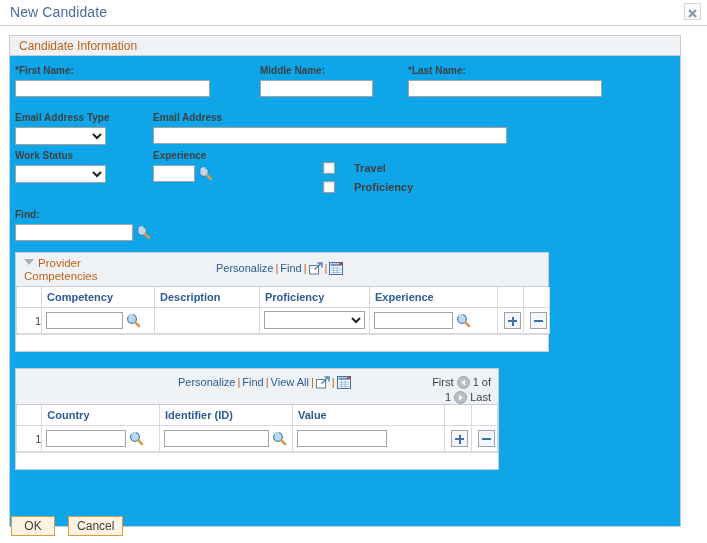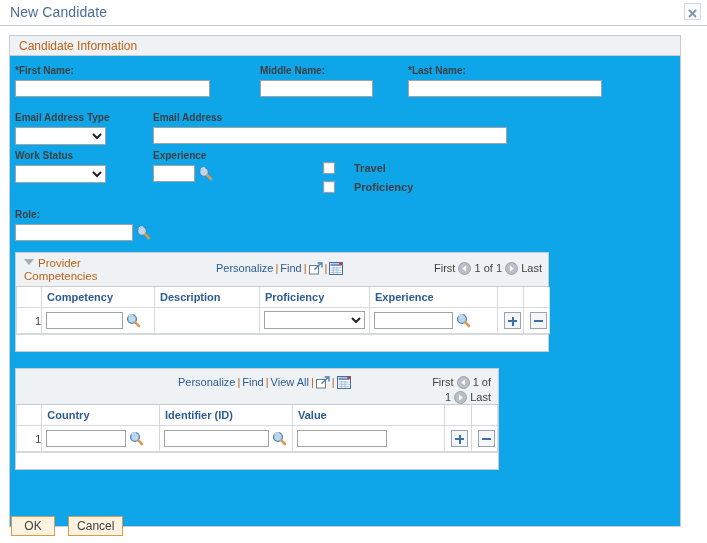--- a/index.html
+++ b/index.html
@@ -310,21 +310,21 @@
       </svg>
     </span>
 
     <div class="chk-row" style="left:313px; top:106px;">
       <span class="chk"></span><span class="chk-lbl">Travel</span>
     </div>
     <div class="chk-row" style="left:313px; top:125px;">
       <span class="chk"></span><span class="chk-lbl">Proficiency</span>
     </div>
 
-    <div class="lbl" style="left:5px; top:153px;">Role:</div>
+    <div class="lbl" style="left:5px; top:153px;">Find:</div>
     <input class="txt" style="left: 5px; top: 168px; width: 118px;" value="">
     <span class="lookup" style="left:126px; top:169px;">
       <svg width="15" height="15" viewBox="0 0 15 15">
         <circle cx="6" cy="6" r="4.4" fill="#bcd8ef" stroke="#4a80b4" stroke-width="1.3"></circle>
         <path d="M2.6 3.2 A4.4 4.4 0 0 1 7.2 2" stroke="#ffffff" stroke-width="1" fill="none"></path>
         <path d="M9.3 9.3 L13 13" stroke="#d79a55" stroke-width="2.6" stroke-linecap="round"></path>
       </svg>
     </span>
 
     <div class="grid" style="left:5px; top:196px; width:534px;">
@@ -342,37 +342,20 @@
           </span><span class="sep">|</span><span style="display:inline-block;vertical-align:-3px;">
             <svg width="14" height="13" viewBox="0 0 14 13">
               <rect x="0.5" y="0.5" width="13" height="12" fill="#ffffff" stroke="#4a6d9e"></rect>
               <rect x="1.5" y="1.5" width="11" height="2.5" fill="#6f9ad0"></rect>
               <path d="M1.5 6 H12.5 M1.5 8.2 H12.5 M1.5 10.4 H12.5 M4.6 4.5 V12 M8 4.5 V12" stroke="#8fb0d8" stroke-width="0.8"></path>
               <rect x="10.2" y="0.7" width="3" height="2.3" fill="#d03b2a"></rect>
             </svg>
           </span>
         </div>
 
-        <div class="nav" style="left:400px; top:9px; width:126px;">
-          <span>First</span>
-          <span class="navarrow">
-            <svg width="13" height="13" viewBox="0 0 13 13">
-              <circle cx="6.5" cy="6.5" r="6" fill="#b9bfc6" stroke="#9aa2ab"></circle>
-              <path d="M8 3.5 L4.3 6.5 L8 9.5 Z" fill="#ffffff"></path>
-            </svg>
-          </span>
-          <span>1 of 1</span>
-          <span class="navarrow">
-            <svg width="13" height="13" viewBox="0 0 13 13">
-              <circle cx="6.5" cy="6.5" r="6" fill="#b9bfc6" stroke="#9aa2ab"></circle>
-              <path d="M5 3.5 L8.7 6.5 L5 9.5 Z" fill="#ffffff"></path>
-            </svg>
-          </span>
-          <span>Last</span>
-        </div>
       </div>
 
       <table class="gt">
         <colgroup>
           <col style="width:25px">
             <col style="width:113px">
             <col style="width:105px">
           <col style="width:110px">
             <col style="width:128px">
             <col style="width:26px">

